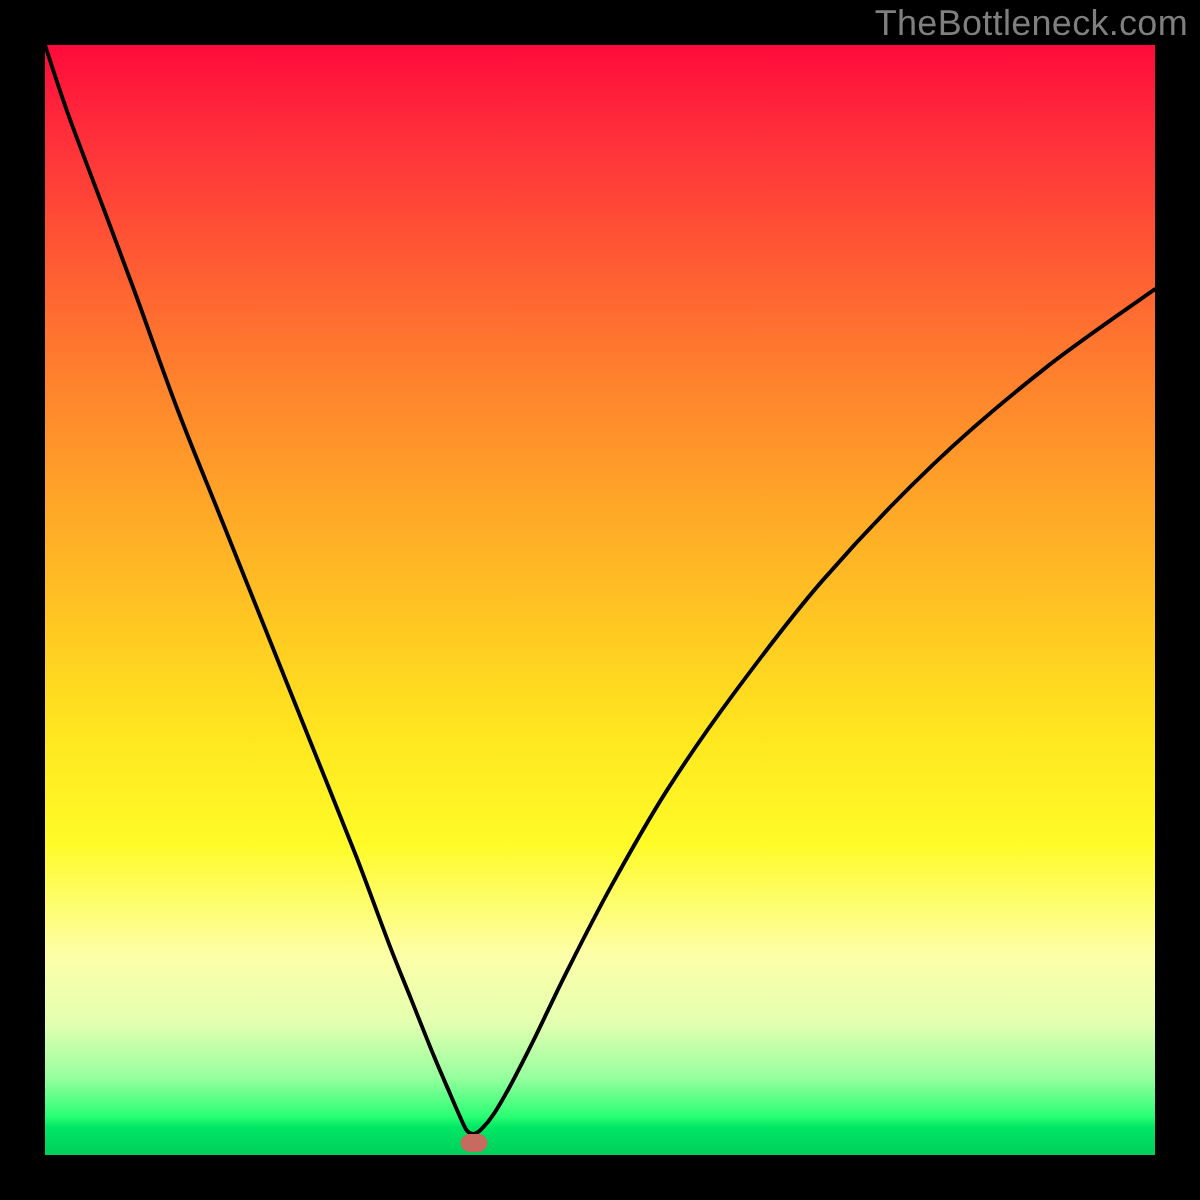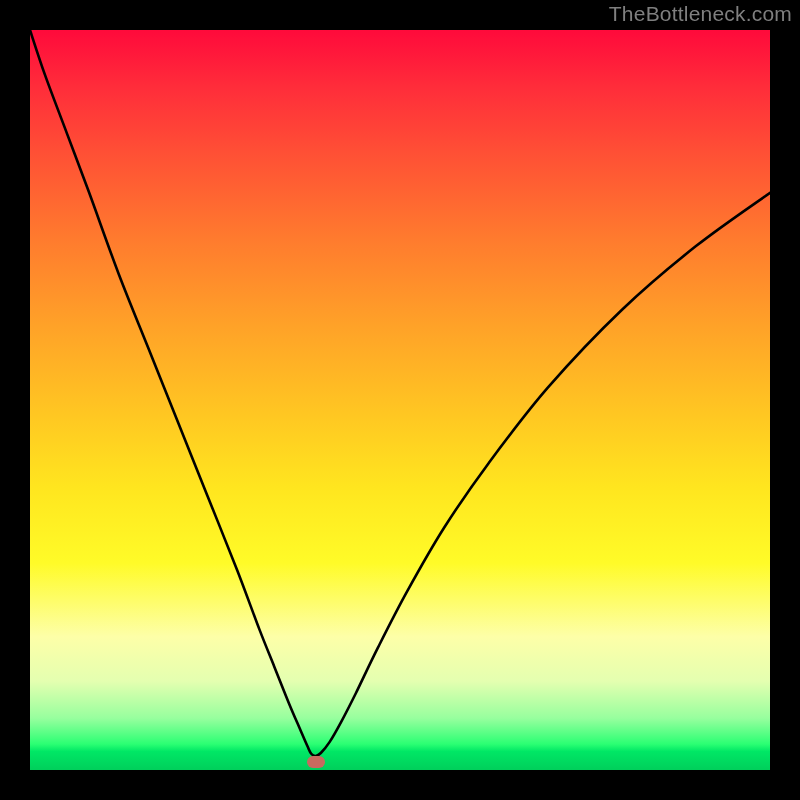--- a/index.html
+++ b/index.html
@@ -56,21 +56,21 @@
     height: 12px;
     border-radius: 6px;
     background: #c76a5f;
     transform: translate(-50%, -50%);
   }
   .watermark {
     position: absolute;
     top: 2px;
     right: 8px;
     color: #7f7f7f;
-    font-size: 21px;
+    font-size: 24px;
     letter-spacing: 0.2px;
     font-weight: 400;
     user-select: none;
   }
 </style>
 </head>
 <body>
 
 <div class="frame">
   <div class="plot">

